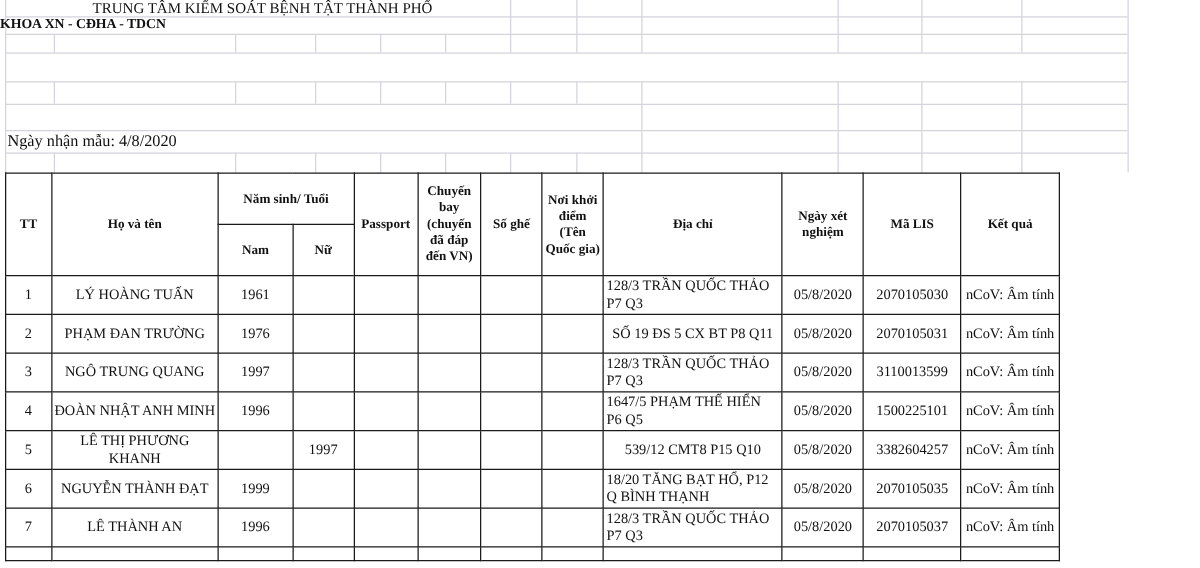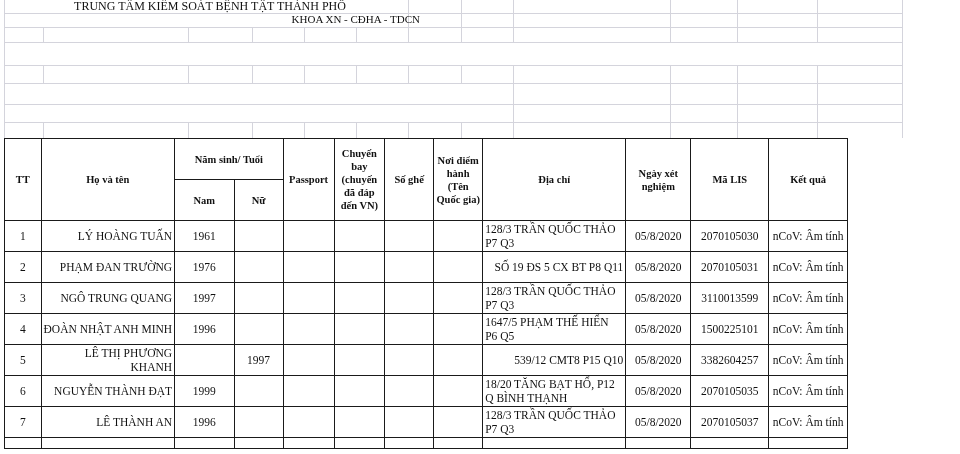--- a/index.html
+++ b/index.html
@@ -3,29 +3,29 @@
 <meta charset="utf-8">
 <style>
   html, body { margin:0; padding:0; }
   body { width:960px; height:454px; background:#ffffff; overflow:hidden; position:relative;
          font-family:"Liberation Serif","DejaVu Serif",serif; color:#111; }
   .sheet { position:absolute; left:0; top:0; width:848px; height:454px; }
   .gl-h { position:absolute; left:4px; width:898px; height:1px; background:#d4d4dc; }
   .gl-v { position:absolute; width:1px; background:#d4d4dc; }
   .txt { position:absolute; white-space:nowrap; }
   .org1 { left:0; width:420px; text-align:center; top:-1px; font-size:12px; }
-  .org2 { left:0; width:420px; text-align:right; top:13px; font-size:11px; font-weight:normal; }
+  .org2 { left:0; width:420px; text-align:left; top:13px; font-size:11px; font-weight:bold; }
   .title { left:0; width:902px; text-align:center; top:43px; font-size:20px; font-weight:bold; letter-spacing:0.2px; }
   .info { left:6px; font-size:13px; }
   table.grid { position:absolute; left:4px; top:138px; border-collapse:collapse; table-layout:fixed; }
   table.grid td, table.grid th { border:1.6px solid #1a1a1a; padding:0 2px; overflow:hidden; }
   table.grid th { font-size:10.5px; font-weight:bold; text-align:center; vertical-align:middle; line-height:13px; }
   table.grid td { font-size:11.5px; height:30px; line-height:14px; vertical-align:middle; }
   td.c { text-align:center; }
-  td.l { text-align:right; padding-left:3px; }
+  td.l { text-align:center; padding-left:3px; }
   td.addr { text-align:left; padding-left:2px; vertical-align:top; padding-top:1px; }
   tr.partial td { height:10px; }
 </style>
 </head>
 <body>
 
 <div class="sheet">
 
   <div class="gl-h" style="top:13px"></div>
   <div class="gl-h" style="top:27px"></div>
@@ -61,20 +61,21 @@
   <div class="gl-v" style="left:670px;top:0;height:42px"></div>
   <div class="gl-v" style="left:670px;top:65px;height:73px"></div>
   <div class="gl-v" style="left:737px;top:0;height:42px"></div>
   <div class="gl-v" style="left:737px;top:65px;height:73px"></div>
   <div class="gl-v" style="left:817px;top:0;height:42px"></div>
   <div class="gl-v" style="left:817px;top:65px;height:73px"></div>
   <div class="gl-v" style="left:902px;top:0;height:138px"></div>
 
   <div class="txt org1">TRUNG TÂM KIỂM SOÁT BỆNH TẬT THÀNH PHỐ</div>
   <div class="txt org2">KHOA XN - CĐHA - TDCN</div>
+  <div class="txt info" style="top:105px">Ngày nhận mẫu: 4/8/2020</div>
 
   <table class="grid">
     <colgroup>
       <col style="width:39px">
         <col style="width:145px">
         <col style="width:64px">
         <col style="width:52px">
       <col style="width:52px">
         <col style="width:52px">
         <col style="width:53px">
@@ -85,21 +86,21 @@
         <col style="width:85px">
     </colgroup>
     <thead>
       <tr style="height:41px">
         <th rowspan="2">TT</th>
         <th rowspan="2">Họ và tên</th>
         <th colspan="2">Năm sinh/ Tuổi</th>
         <th rowspan="2">Passport</th>
         <th rowspan="2" style="white-space:normal">Chuyến bay (chuyến đã đáp đến VN)</th>
         <th rowspan="2">Số ghế</th>
-        <th rowspan="2" style="white-space:normal">Nơi điểm hành (Tên Quốc gia)</th>
+        <th rowspan="2" style="white-space:normal">Nơi khởi điểm (Tên Quốc gia)</th>
         <th rowspan="2">Địa chỉ</th>
         <th rowspan="2" style="white-space:normal">Ngày xét nghiệm</th>
         <th rowspan="2">Mã LIS</th>
         <th rowspan="2">Kết quả</th>
       </tr>
       <tr style="height:41px">
         <th>Nam</th>
         <th>Nữ</th>
       </tr>
     </thead>

